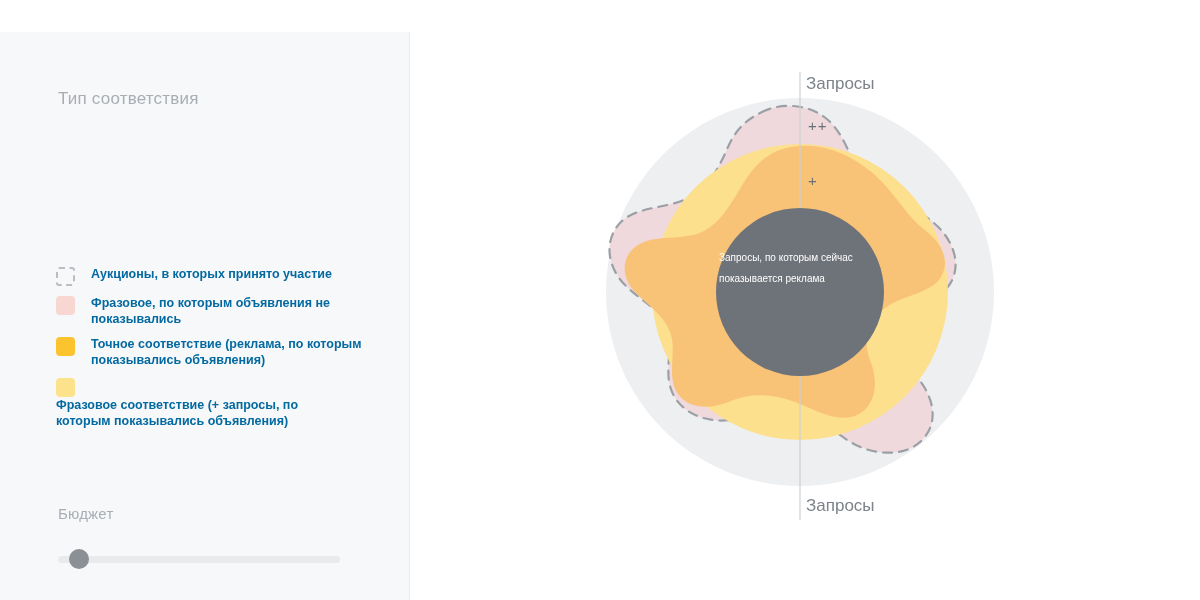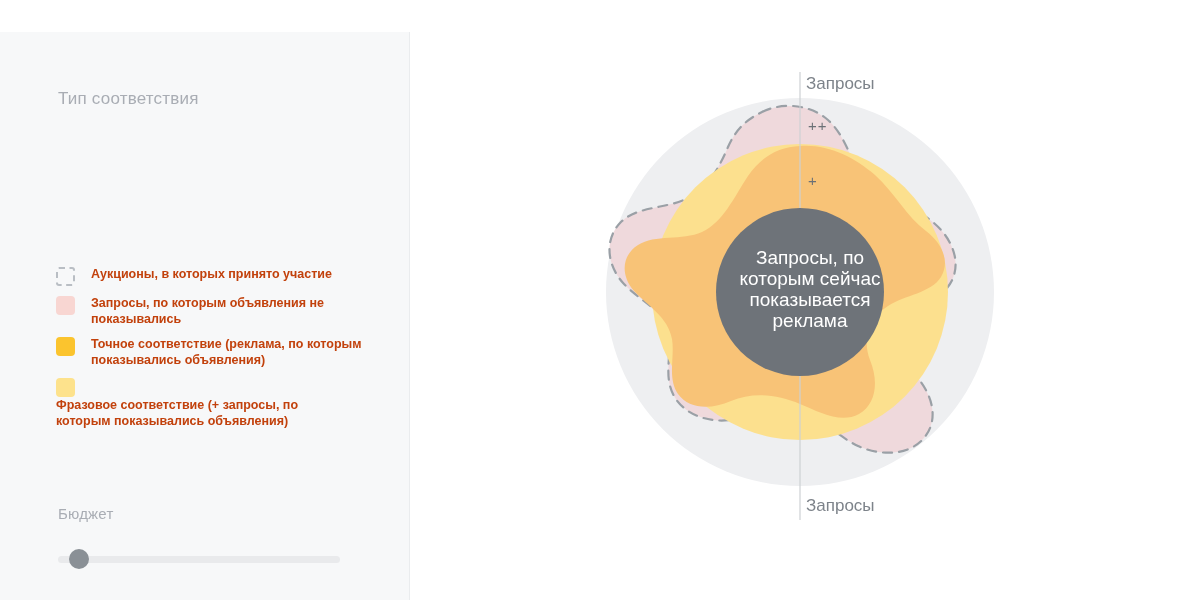--- a/index.html
+++ b/index.html
@@ -72,21 +72,21 @@
     box-sizing: border-box;
   }
   .swatch.dashed {
     background: transparent;
     border: 2px dashed #b9bec4;
     border-radius: 3px;
   }
   .legend-label {
     font-size: 12.5px;
     line-height: 16px;
-    color: #c2410c;
+    color: #0369a1;
     font-weight: bold;
     max-width: 300px;
   }
 
   
   .budget-block {
     position: absolute;
     left: 58px;
     top: 473px;
     width: 300px;
@@ -157,22 +157,21 @@
     letter-spacing: 1px;
   }
   .plus-mark.pp { left: 398px; top: 117px; }
   .plus-mark.p  { left: 398px; top: 172px; }
 
   .core-text {
     position: absolute;
     left: 309px;
     top: 247px;
     width: 182px;
-    text-align: center;
-    font-size: 19px;
+    font-size: 10px;
     line-height: 21px;
     color: #ffffff;
     pointer-events: none;
   }
 </style>
 </head>
 <body>
 
 <div id="app">
 
@@ -182,21 +181,21 @@
 
     <div class="legend">
 
       <div class="legend-row">
         <span class="swatch dashed"></span>
         <span class="legend-label">Аукционы, в которых принято участие</span>
       </div>
 
       <div class="legend-row">
         <span class="swatch" style="background:#f8d6d2;"></span>
-        <span class="legend-label">Запросы, по которым объявления не показывались</span>
+        <span class="legend-label">Фразовое, по которым объявления не показывались</span>
       </div>
 
       <div class="legend-row">
         <span class="swatch" style="background:#fbc42e;"></span>
         <span class="legend-label">Точное соответствие (реклама, по которым показывались объявления)</span>
       </div>
 
       <div class="legend-row">
         <span class="swatch" style="background:#fde28c;"></span>
         <span class="legend-label">Фразовое соответствие (+ запросы, по которым показывались объявления)</span>

